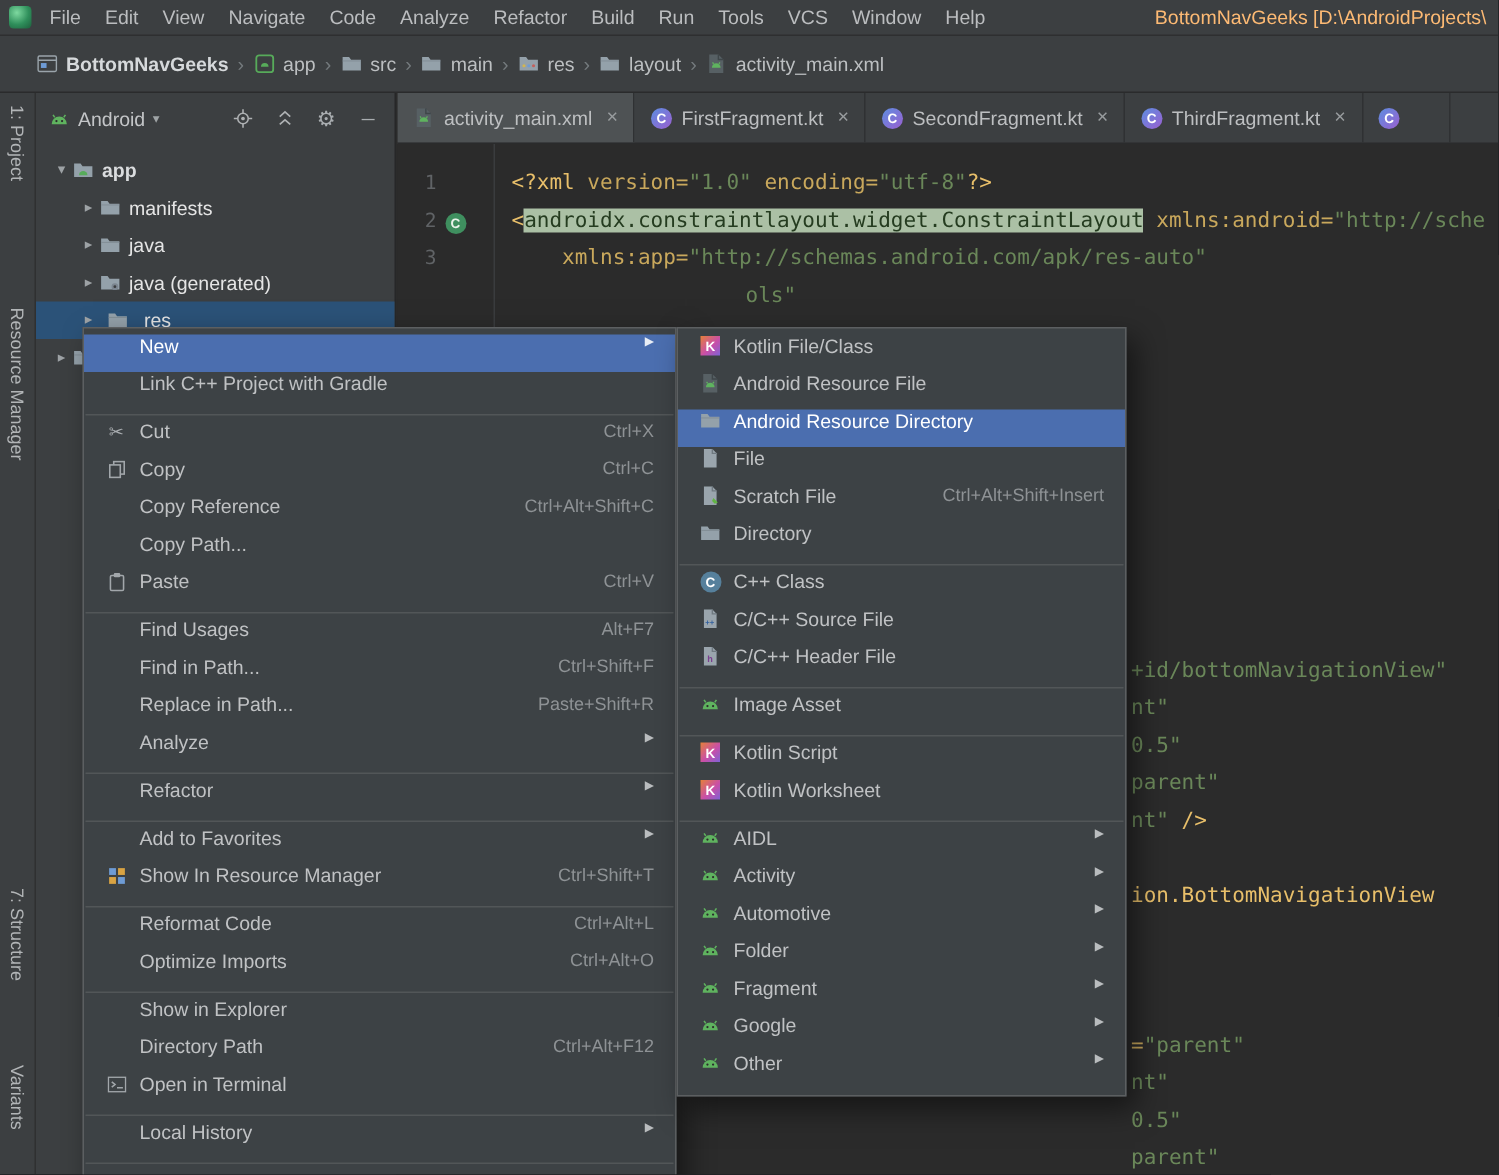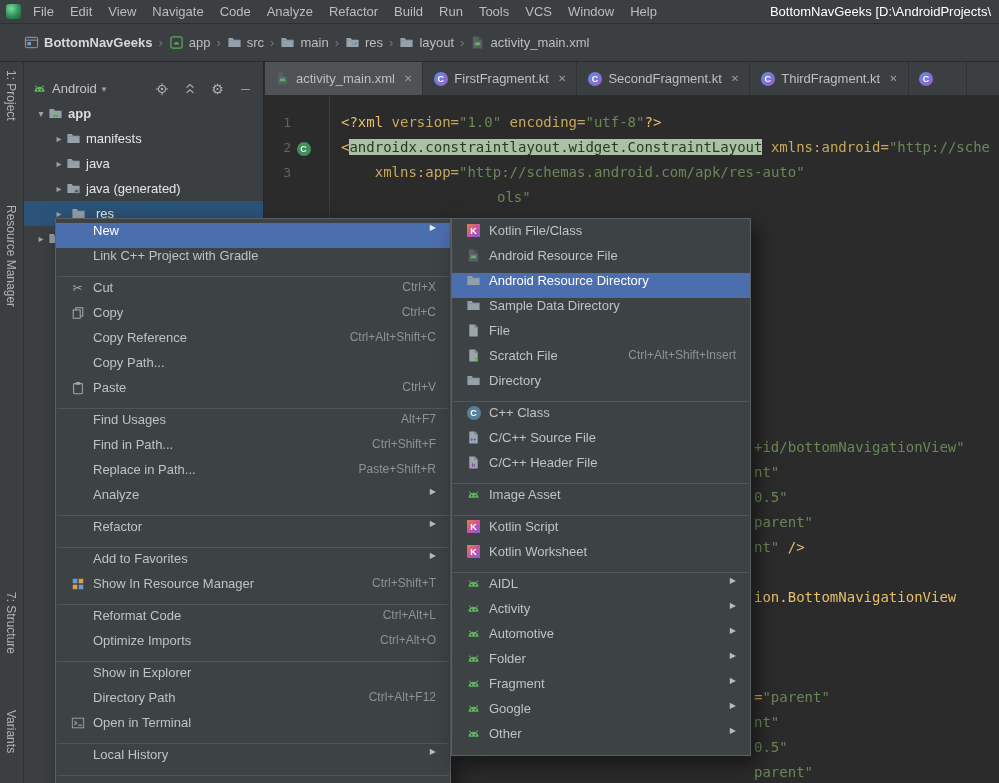--- a/index.html
+++ b/index.html
@@ -14,31 +14,31 @@
   display:flex;align-items:center;justify-content:center}
 .kclass{background:linear-gradient(135deg,#5d8ee0,#9a5fd0)}
 .cclass{background:#56809c}
 .classc{background:#3f8f5f;color:#eaf3ea}
 .menubar{position:absolute;top:0;left:0;width:100%;height:24px;background:#3c3f41;border-bottom:1px solid #2e2f30;
   display:flex;align-items:center;padding:0 8px 0 6px}
 .as-logo{width:15px;height:15px;border-radius:3px;margin-right:4px;flex:none;
   background:radial-gradient(circle at 35% 30%,#7ed9a0,#2f8f5b 55%,#1d5e3c)}
 .mitems{display:flex}
 .mi{padding:3px 8px;white-space:nowrap}
-.win-title{margin-left:auto;color:#ffffff;white-space:nowrap;overflow:hidden}
+.win-title{margin-left:auto;color:#fdba74;white-space:nowrap;overflow:hidden}
 .crumbs{position:absolute;top:24px;left:0;width:100%;height:38px;background:#3c3f41;border-bottom:1px solid #2a2b2c;
   display:flex;align-items:center;padding-left:24px}
 .crumb{display:inline-flex;align-items:center;gap:5px}
 .crumb .lbl{color:#bcbfc1}
 .crumb.bold .lbl{font-weight:bold;color:#d6d9db}
 .crumb-sep{color:#747a7d;margin:0 6px}
 .stripe{position:absolute;left:0;top:62px;width:24px;height:721px;background:#3c3f41;border-right:1px solid #2f3031}
 .vlabel{position:absolute;left:4px;writing-mode:vertical-rl;font-size:12px;color:#b2b5b7;white-space:nowrap}
 .ppanel{position:absolute;left:24px;top:62px;width:240px;height:721px;background:#3c3f41;border-right:1px solid #262728}
-.pp-head{height:34px;display:flex;align-items:flex-end;padding:0 10px 0 8px}
+.pp-head{height:34px;display:flex;align-items:center;padding:0 10px 0 8px}
 .sel{display:inline-flex;align-items:center;gap:5px;color:#c3c5c7}
 .caret{font-size:9px;color:#9fa4a6}
 .pp-icons{margin-left:auto;display:inline-flex;align-items:center;gap:13px}
 .tree{padding-top:5px}
 .trow{height:25px;display:flex;align-items:center}
 .trow .arrow{width:14px;text-align:center;color:#9da2a5;font-size:10px;flex:none}
 .trow .lbl{color:#e5e5e5;margin-left:5px}
 .trow.bold .lbl{font-weight:bold;color:#dadcde}
 .trow.sel{background:#2b5278}
 .tabbar{position:absolute;left:265px;top:62px;right:0;height:34px;background:#3c3f41;border-bottom:1px solid #2a2b2c;
@@ -520,31 +520,20 @@
               <path d="M1.5 6h13" stroke="#7f8b93" stroke-width=".6"></path>
             </svg>
           </span>
         </span>
         <span class="lbl">Android Resource Directory</span>
       </div>
       <div class="mrow">
         <span class="ic">
           <span class="icon">
             <svg width="15" height="15" viewBox="0 0 16 16">
-              <path d="M1.5 3.2h4.6l1.4 1.9h7v7.7h-13z" fill="#94a1aa"></path>
-              <path d="M1.5 6h13" stroke="#7f8b93" stroke-width=".6"></path>
-            </svg>
-          </span>
-        </span>
-        <span class="lbl">Sample Data Directory</span>
-      </div>
-      <div class="mrow">
-        <span class="ic">
-          <span class="icon">
-            <svg width="15" height="15" viewBox="0 0 16 16">
               <path d="M3.5 1.5h6l3 3v10h-9z" fill="#9aa5ad"></path>
               <path d="M9.5 1.5v3h3" fill="none" stroke="#6f7980"></path>
             </svg>
           </span>
         </span>
         <span class="lbl">File</span>
       </div>
       <div class="mrow">
         <span class="ic">
           <span class="icon">

